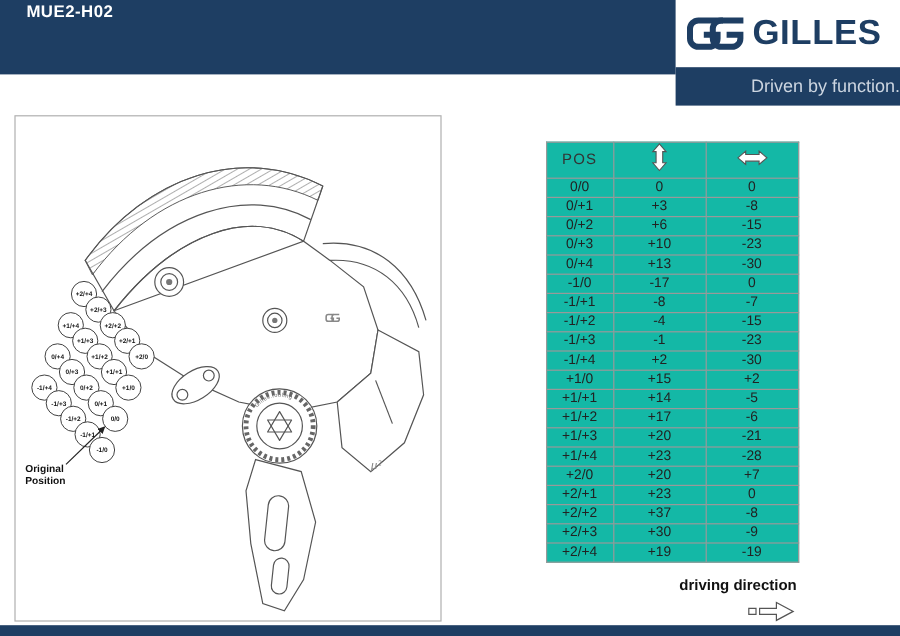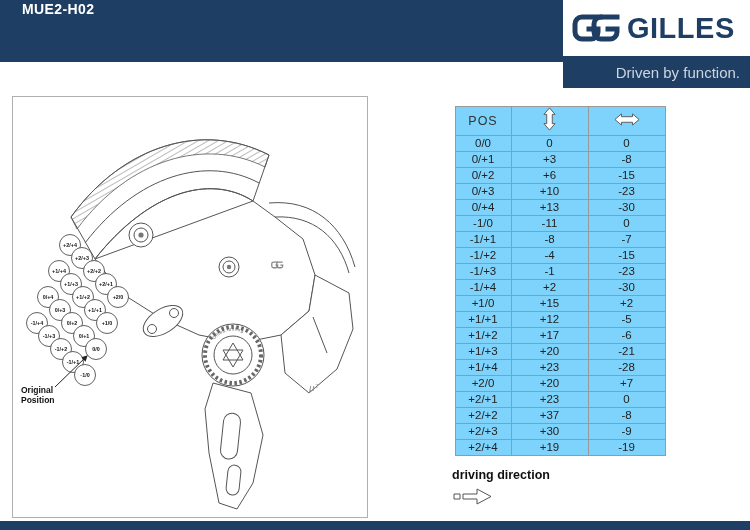--- a/index.html
+++ b/index.html
@@ -22,46 +22,46 @@
     position:absolute; right:0; top:0; width:184px; height:56px; background:#fff;
     display:flex; align-items:center; gap:7px; padding-left:6px;text-align:center;
   }
   .brand-text{
     font-size:29px; font-weight:bold; color:var(--navy); letter-spacing:.5px;
   }
   .navy-stroke{ stroke:var(--navy); }
   .tagline-strip{
     position:absolute; right:0; top:56px; width:187px; height:32px;
     background:var(--navy); color:#ccd5e0; display:flex; align-items:center;
-    justify-content:flex-end; padding-right:10px; font-size:15px;
+    justify-content:flex-end; font-size:15px;
   }
   
   .content{ position:relative; height:432px; }
   .drawing-box{
     position:absolute; left:12px; top:6px; width:356px; height:422px;
     border:1px solid #b0b0b0; background:#fff;
   }
   .draw-stroke{ stroke:#555; fill:none; stroke-width:1; }
   .draw-fill{ fill:#fff; stroke:#555; stroke-width:1; }
   .pos-circle{ fill:#fff; stroke:#3a3a3a; stroke-width:.8; }
   .pos-label{ font-size:5.4px; font-weight:bold; text-anchor:middle; fill:#111; }
   .orig-label{ font-size:8.5px; font-weight:bold; fill:#111; }
   .wheel-text{ font-size:4.6px; fill:#666; letter-spacing:.4px; }
   .mu-mark{ font-size:11px; font-style:italic; fill:#888; font-family:"Liberation Serif", serif; }
   
   .right-panel{ position:absolute; left:452px; top:16px; width:216px; }
-  table{ border-collapse:collapse; background:#7dd3fc; margin:0 auto; }
+  table{ border-collapse:collapse; background:#14b8a6; margin:12px auto; }
   th,td{
     border:1px solid #999; text-align:center; font-size:11.5px; color:#222;
     padding:0 4px; height:15px; line-height:15px; font-weight:normal;
   }
   th{ height:27px; }
   th.pos-h{ font-size:12.5px; letter-spacing:1px; width:56px; color:#333; }
   th.icon-h{ width:77px; }
-  .driving{ width:212px; text-align:left; margin-top:12px; }
+  .driving{ width:212px; text-align:right; margin-top:12px; }
   .driving-label{ font-weight:bold; font-size:12.5px; color:#111; margin-bottom:4px; }
   
   .footer-bar{
     position:absolute; left:0; right:0; bottom:0; height:9px; background:var(--navy);
   }
 </style>
 </head>
 <body>
 
 <div class="header">
@@ -243,21 +243,21 @@
             <td>+10</td>
             <td>-23</td>
           </tr>
           <tr>
             <td>0/+4</td>
             <td>+13</td>
             <td>-30</td>
           </tr>
           <tr>
             <td>-1/0</td>
-            <td>-11</td>
+            <td>-17</td>
             <td>0</td>
           </tr>
           <tr>
             <td>-1/+1</td>
             <td>-8</td>
             <td>-7</td>
           </tr>
           <tr>
             <td>-1/+2</td>
             <td>-4</td>
@@ -273,21 +273,21 @@
             <td>+2</td>
             <td>-30</td>
           </tr>
           <tr>
             <td>+1/0</td>
             <td>+15</td>
             <td>+2</td>
           </tr>
           <tr>
             <td>+1/+1</td>
-            <td>+12</td>
+            <td>+14</td>
             <td>-5</td>
           </tr>
           <tr>
             <td>+1/+2</td>
             <td>+17</td>
             <td>-6</td>
           </tr>
           <tr>
             <td>+1/+3</td>
             <td>+20</td>

